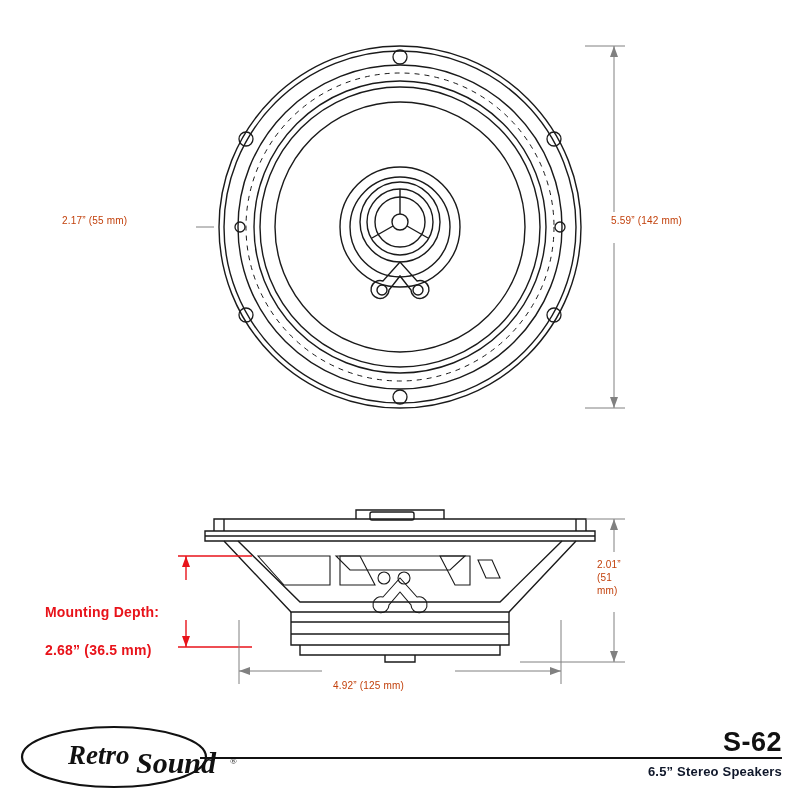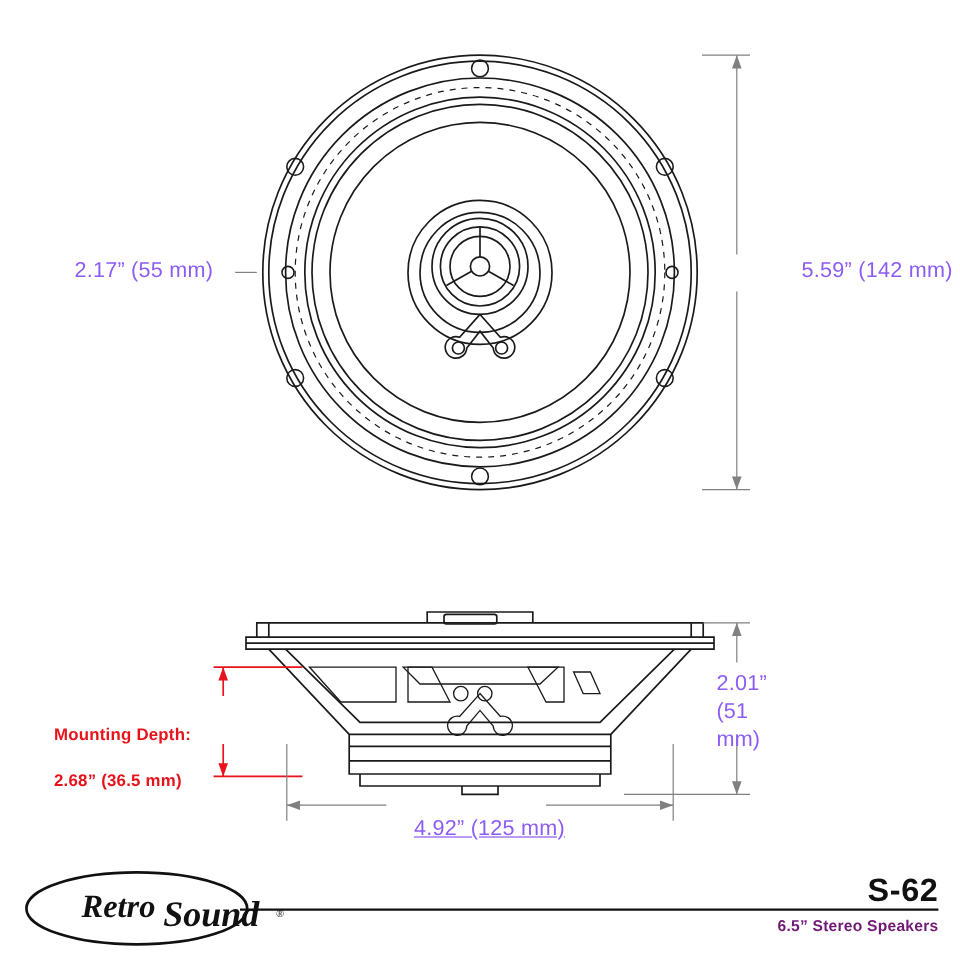--- a/index.html
+++ b/index.html
@@ -15,73 +15,72 @@
     overflow: hidden;
   }
   #sheet {
     position: absolute;
     left: 0; top: 0;
     width: 800px;
     height: 800px;
   }
   .dim-label {
     position: absolute;
-    color: #8b5cf6;
-    font-size: 18px;
+    color: #c2410c;
+    font-size: 10px;
     font-family: "Liberation Sans", sans-serif;
     white-space: pre-line;
     letter-spacing: 0.2px;
   }
   .dim-label.red {
     color: #e8131a;
     font-weight: bold;
     font-size: 14px;
     text-align: left;
     line-height: 1.35;
   }
   #label-left-depth {
     left: 62px;
     top: 215px;
   }
   #label-right-dia {
-    left: 668px;
+    left: 611px;
     top: 215px;
     text-align: center;
   }
   #label-mounting {
     left: 45px;
     top: 584px;
     width: 130px;
   }
   #label-height {
     left: 597px;
     top: 558px;
     line-height: 1.3;
   }
   #label-width {
-    left: 345px;
+    left: 333px;
     top: 680px;
-    text-decoration: underline;
   }
   #model-name {
     position: absolute;
     right: 18px;
     top: 727px;
     font-size: 27px;
     font-weight: bold;
     color: #111;
     letter-spacing: 0.5px;
   }
   #model-desc {
     position: absolute;
     right: 18px;
     top: 764px;
     font-size: 13px;
     font-weight: bold;
-    color: #701a75;
+    color: #0f172a;
     letter-spacing: 0.2px;
   }
   #brand-wrap {
     position: absolute;
     left: 22px;
     top: 726px;
     width: 190px;
     height: 62px;
   }
   .brand-text {

